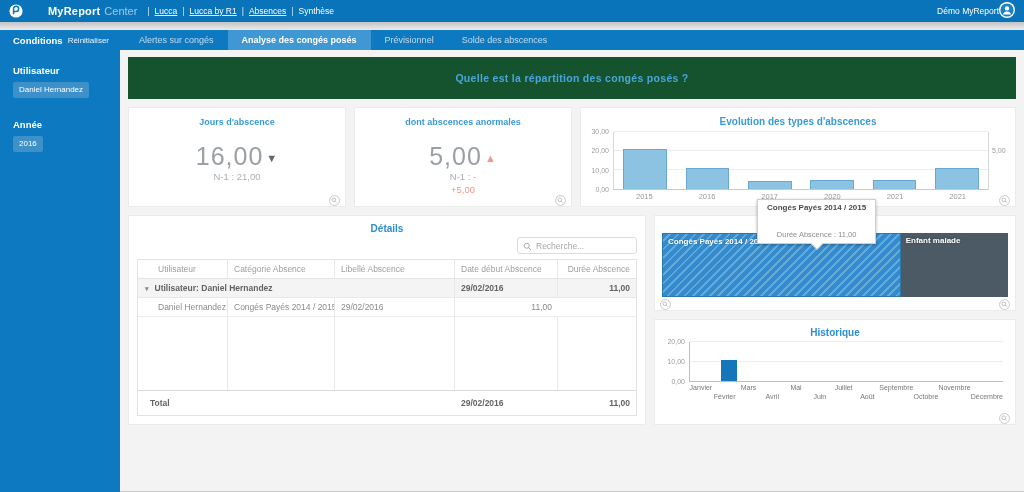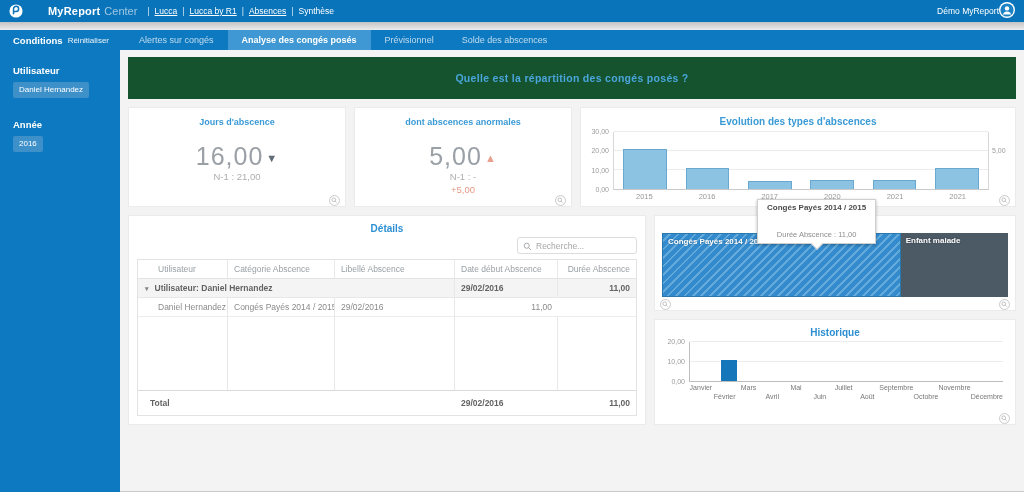--- a/index.html
+++ b/index.html
@@ -297,21 +297,21 @@
               <svg width="9" height="9" viewBox="0 0 12 12">
                   <circle cx="5" cy="5" r="3.4" fill="none" stroke="#9aa0a5" stroke-width="1.2"></circle>
                   <line x1="7.6" y1="7.6" x2="10.6" y2="10.6" stroke="#9aa0a5" stroke-width="1.2"></line>
                 </svg>
             </span>
             <input type="text" placeholder="Recherche..." style="">
           </div>
           <div class="dtable">
             <div class="trow thead">
               <div class="c0">Utilisateur</div>
-              <div>Catégorie Abscence</div>
+              <div>Catégorie Absence</div>
               <div>Libellé Abscence</div>
               <div>Date début Abscence</div>
               <div class="num">Durée Abscence</div>
             </div>
             <div class="trow group-row">
               <div class="group-label"><span class="expander">▾</span><span>Utilisateur: Daniel Hernandez</span></div>
               <div>29/02/2016</div>
               <div class="num">11,00</div>
             </div>
             <div class="trow data-row">

